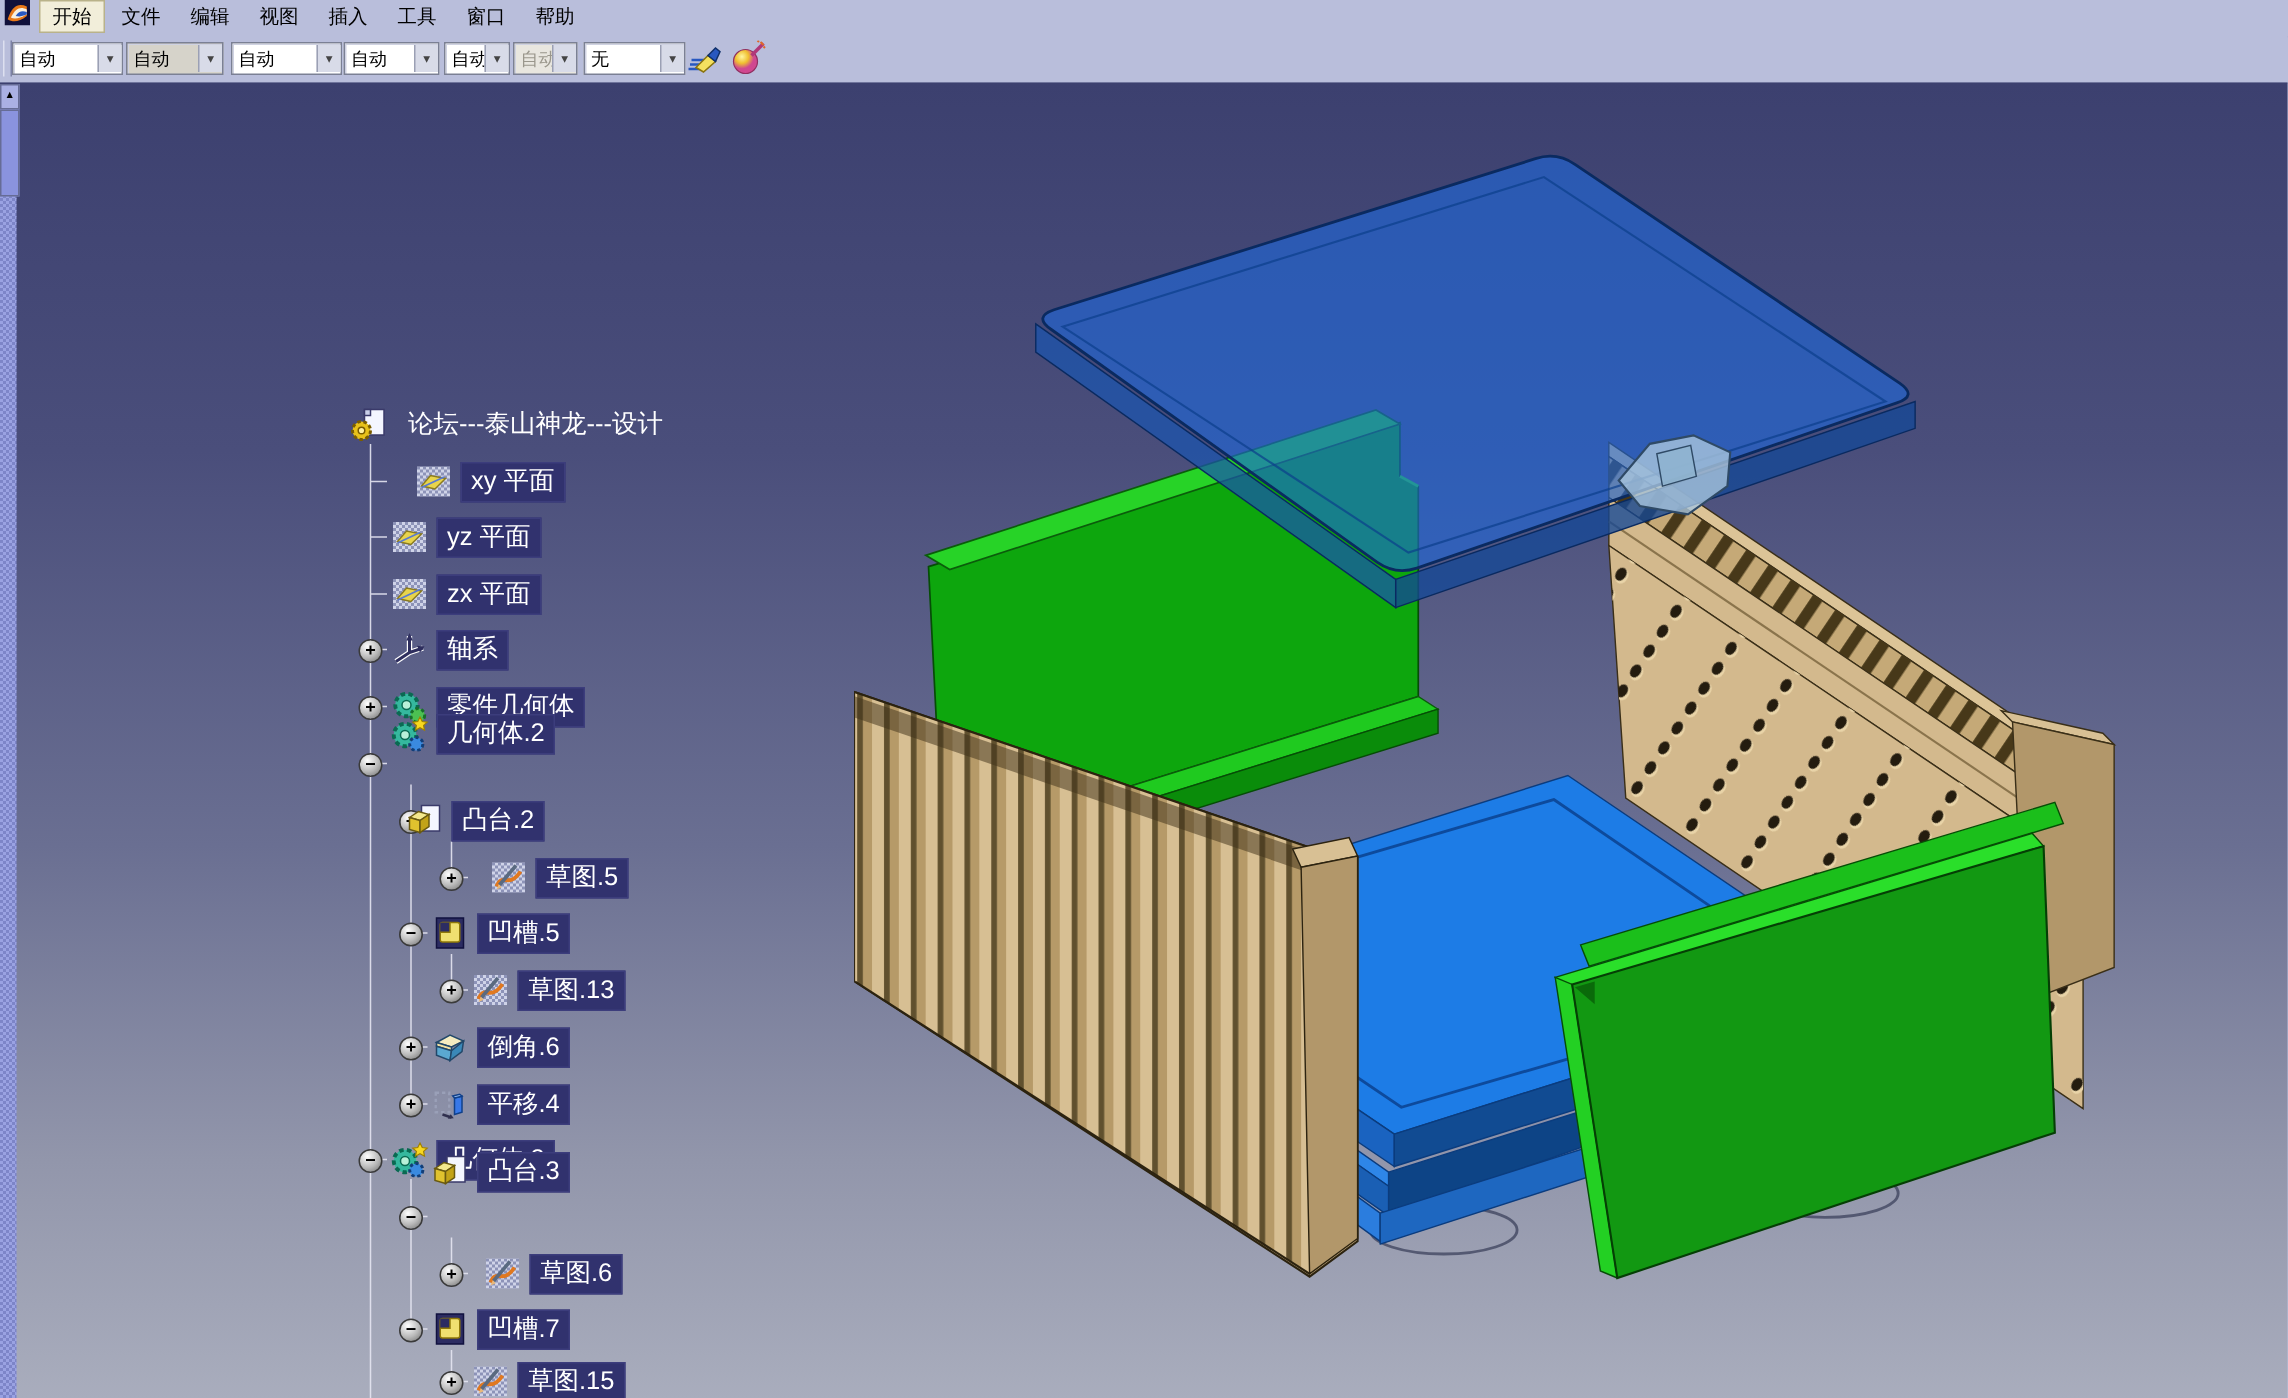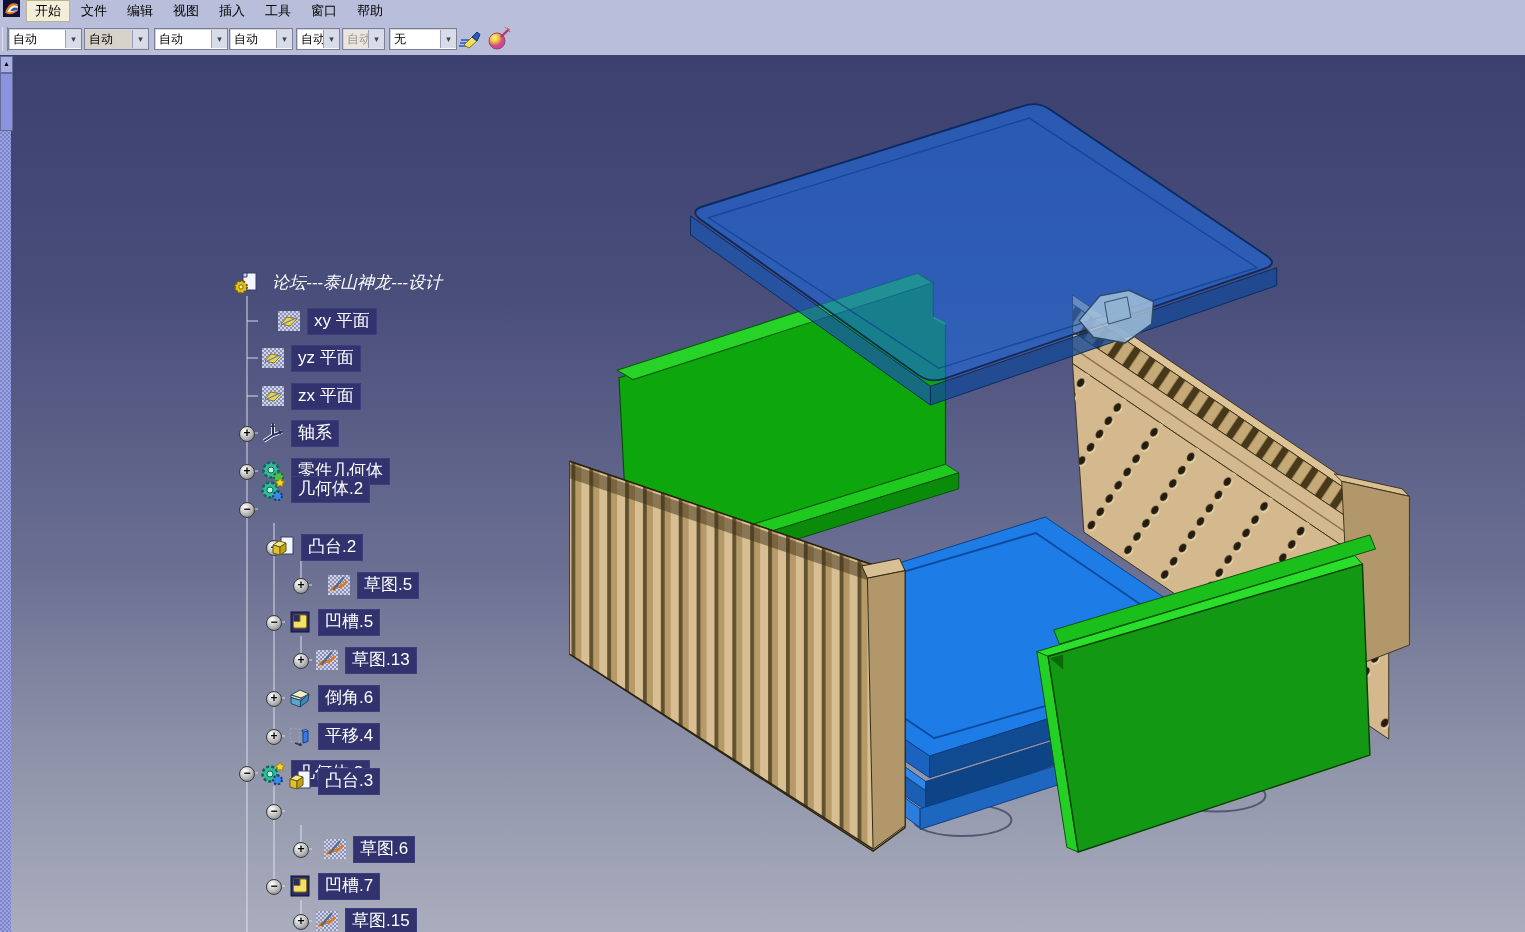--- a/index.html
+++ b/index.html
@@ -37,21 +37,21 @@
   .vsb-btn{position:absolute;left:0;top:0;width:11px;height:15px;background:#aab0e4;
     border:1px solid #666c96;font-size:7px;color:#000;text-align:center;line-height:13px;}
   .vsb-thumb{position:absolute;left:0;top:17px;width:11px;height:56px;background:#8a93de;
     border:1px solid #666c96;}
   
   .tree{position:absolute;left:0;top:0;width:520px;height:877px;}
   .trow{position:absolute;height:26px;display:flex;align-items:center;}
   .ticon{width:26px;height:24px;flex:none;}
   .tlabel{margin-left:5px;font-size:17px;color:#fff;background:#31326e;
     padding:0 6px 2px 6px;white-space:nowrap;border:1px solid #3c3d7c;}
-  .tlabel.noback{background:transparent;border-color:transparent;font-style:italic;}
+  .tlabel.noback{background:transparent;border-color:transparent;}
   .exp{position:absolute;width:14px;height:14px;border-radius:50%;
     background:radial-gradient(circle at 5px 4px,#ffffff,#b9b9b9 55%,#6f6f6f);
     border:1px solid #3a3a3a;color:#000;font-size:12px;font-weight:bold;
     text-align:center;line-height:12px;}
   
   .wm{position:absolute;right:12px;bottom:0px;display:flex;align-items:flex-start;opacity:.85;}
   .wm-brand{font-size:62px;font-weight:900;color:#3d4a8a;letter-spacing:-6px;
     line-height:74px;opacity:.8;}
   .wm-col{margin-left:8px;margin-top:18px;color:#525d90;}
   .wm-site{font-size:13px;font-weight:bold;letter-spacing:.5px;}

